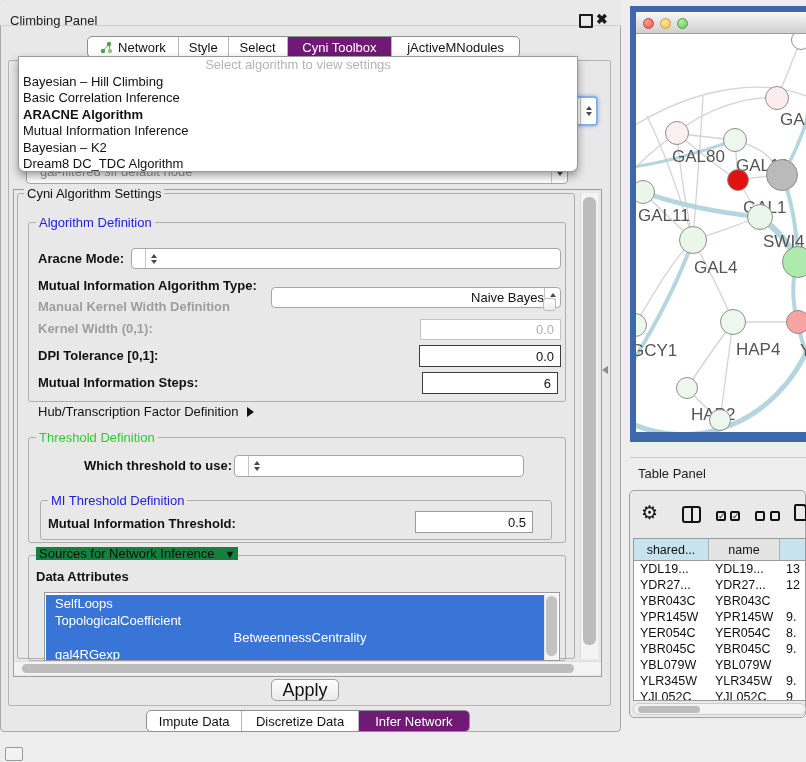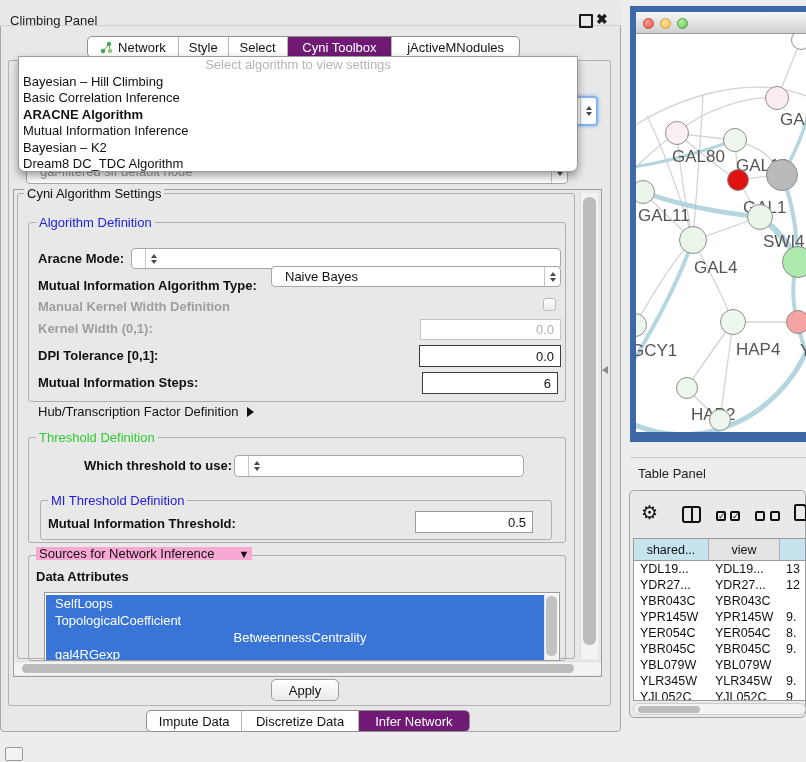--- a/index.html
+++ b/index.html
@@ -50,21 +50,21 @@
   .tri-right{width:0;height:0;border-top:5px solid transparent;border-bottom:5px solid transparent;border-left:7px solid #111;display:inline-block;}
   
   .sb-track-v{background:#f3f3f3;border-left:1px solid #dcdcdc;box-sizing:border-box;}
   .sb-track-h{background:#f3f3f3;border-top:1px solid #dcdcdc;box-sizing:border-box;border-radius:0 0 4px 4px;}
   .sb-thumb{background:#bcbcbc;border-radius:6px;}
   
   .attr-list{background:#fff;border:1px solid #999;box-sizing:border-box;overflow:hidden;}
   .attr-item{height:17px;line-height:17px;font-size:13px;color:#fff;padding-left:9px;white-space:nowrap;}
   
   .pushbtn{background:linear-gradient(#ffffff,#e9e9e9);border:1px solid #9f9f9f;border-radius:5px;
-           font-size:13px;display:flex;align-items:center;justify-content:center;box-sizing:border-box;}
+           font-size:18px;display:flex;align-items:center;justify-content:center;box-sizing:border-box;}
   
   .net-frame{left:630px;top:6px;width:176px;height:436px;background:#3d69a8;}
   .net-titlebar{left:636px;top:12px;width:170px;height:22px;background:linear-gradient(#f7f7f7,#cfcfcf);border-bottom:1px solid #9a9a9a;box-sizing:border-box;}
   .light{width:11px;height:11px;border-radius:50%;box-sizing:border-box;}
   #net-canvas{left:636px;top:34px;width:170px;height:398px;background:#fff;overflow:hidden;}
   .net-label{position:absolute;font-size:17px;color:#555;white-space:nowrap;}
   .net-node{position:absolute;border-radius:50%;border:1px solid #8e8e8e;box-sizing:border-box;}
   
   .tp-title{left:638px;top:466px;font-size:13px;color:#222;}
   .tp-divider{left:630px;top:457px;width:176px;height:1px;background:#c9c9c9;}
@@ -162,21 +162,21 @@
 
   <span class="abs lbl" style="left:38px;top:252px;">Aracne Mode:</span>
   <div class="abs combo" style="left:131px;top:248px;width:430px;height:21px;">
     <span class="spin">
         <span class="tri-up"></span>
         <span class="tri-dn"></span>
       </span>
   </div>
 
   <span class="abs lbl" style="left:38px;top:279px;">Mutual Information Algorithm Type:</span>
-  <div class="abs combo" style="left:271px;top:266px;width:290px;height:21px;">
+  <div class="abs combo" style="left:271px;top:287px;width:290px;height:21px;text-align:right;">
     <span class="cval">Naive Bayes</span>
     <span class="spin">
         <span class="tri-up"></span>
         <span class="tri-dn"></span>
       </span>
   </div>
 
   <span class="abs lbl dis" style="left:38px;top:300px;">Manual Kernel Width Definition</span>
   <span class="abs checkbox" style="left:543px;top:298px;"></span>
 
@@ -213,21 +213,21 @@
 
   <div class="abs groupbox" style="left:40px;top:500px;width:512px;height:40px;"></div>
   <span class="abs gtitle blue" style="left:48px;top:493px;">MI Threshold Definition</span>
 
   <span class="abs lbl" style="left:48px;top:517px;">Mutual Information Threshold:</span>
   <div class="abs numfield" style="left:415px;top:511px;width:118px;height:22px;border-color:#9a9a9a;">
     <span>0.5</span>
   </div>
 
   <div class="abs groupbox" style="left:28px;top:555px;width:538px;height:106px;"></div>
-  <div class="abs" style="left:36px;top:547px;display:flex;align-items:center;gap:24px;background:#f9a8d4;padding:0 3px;z-index:3;">
+  <div class="abs" style="left:36px;top:547px;display:flex;align-items:center;gap:10px;background:#15803d;padding:0 3px;z-index:3;">
     <span class="lbl plain">Sources for Network Inference</span>
     <span style="font-size:11px;color:#111;">▼</span>
   </div>
   <span class="abs lbl" style="left:36px;top:570px;">Data Attributes</span>
 
   <div class="abs attr-list" style="left:44px;top:592px;width:516px;height:69px;">
     <div id="attr-list-items" style="position:absolute;left:1px;top:2px;width:499px;">
         <div class="attr-item" style="background: rgb(56, 117, 215);">SelfLoops</div>
         <div class="attr-item" style="background: rgb(56, 117, 215);">TopologicalCoefficient</div>
         <div class="attr-item" style="background: rgb(56, 117, 215); text-align: center;">BetweennessCentrality</div>
@@ -344,21 +344,21 @@
   </div>
   <div class="abs" style="left:755px;top:511px;display:flex;gap:5px;">
     <span class="chk"></span>
     <span class="chk"></span>
   </div>
   <div class="abs doc-icon" style="left:794px;top:504px;"></div>
 
   <div class="abs tbl">
     <div class="tbl-head" id="tbl-head">
         <div class="th hl" style="width: 75px;">shared...</div>
-        <div class="th" style="width: 71px;">view</div>
+        <div class="th" style="width: 71px;">name</div>
         <div class="th hl" style="width: 60px;"></div>
       </div>
     <div id="tbl-body">
         <div class="tr">
           <div class="td" style="width: 75px;">YDL19...</div>
           <div class="td" style="width: 71px;">YDL19...</div>
           <div class="td" style="width: 60px;">13</div>
         </div>
         <div class="tr">
           <div class="td" style="width: 75px;">YDR27...</div>

